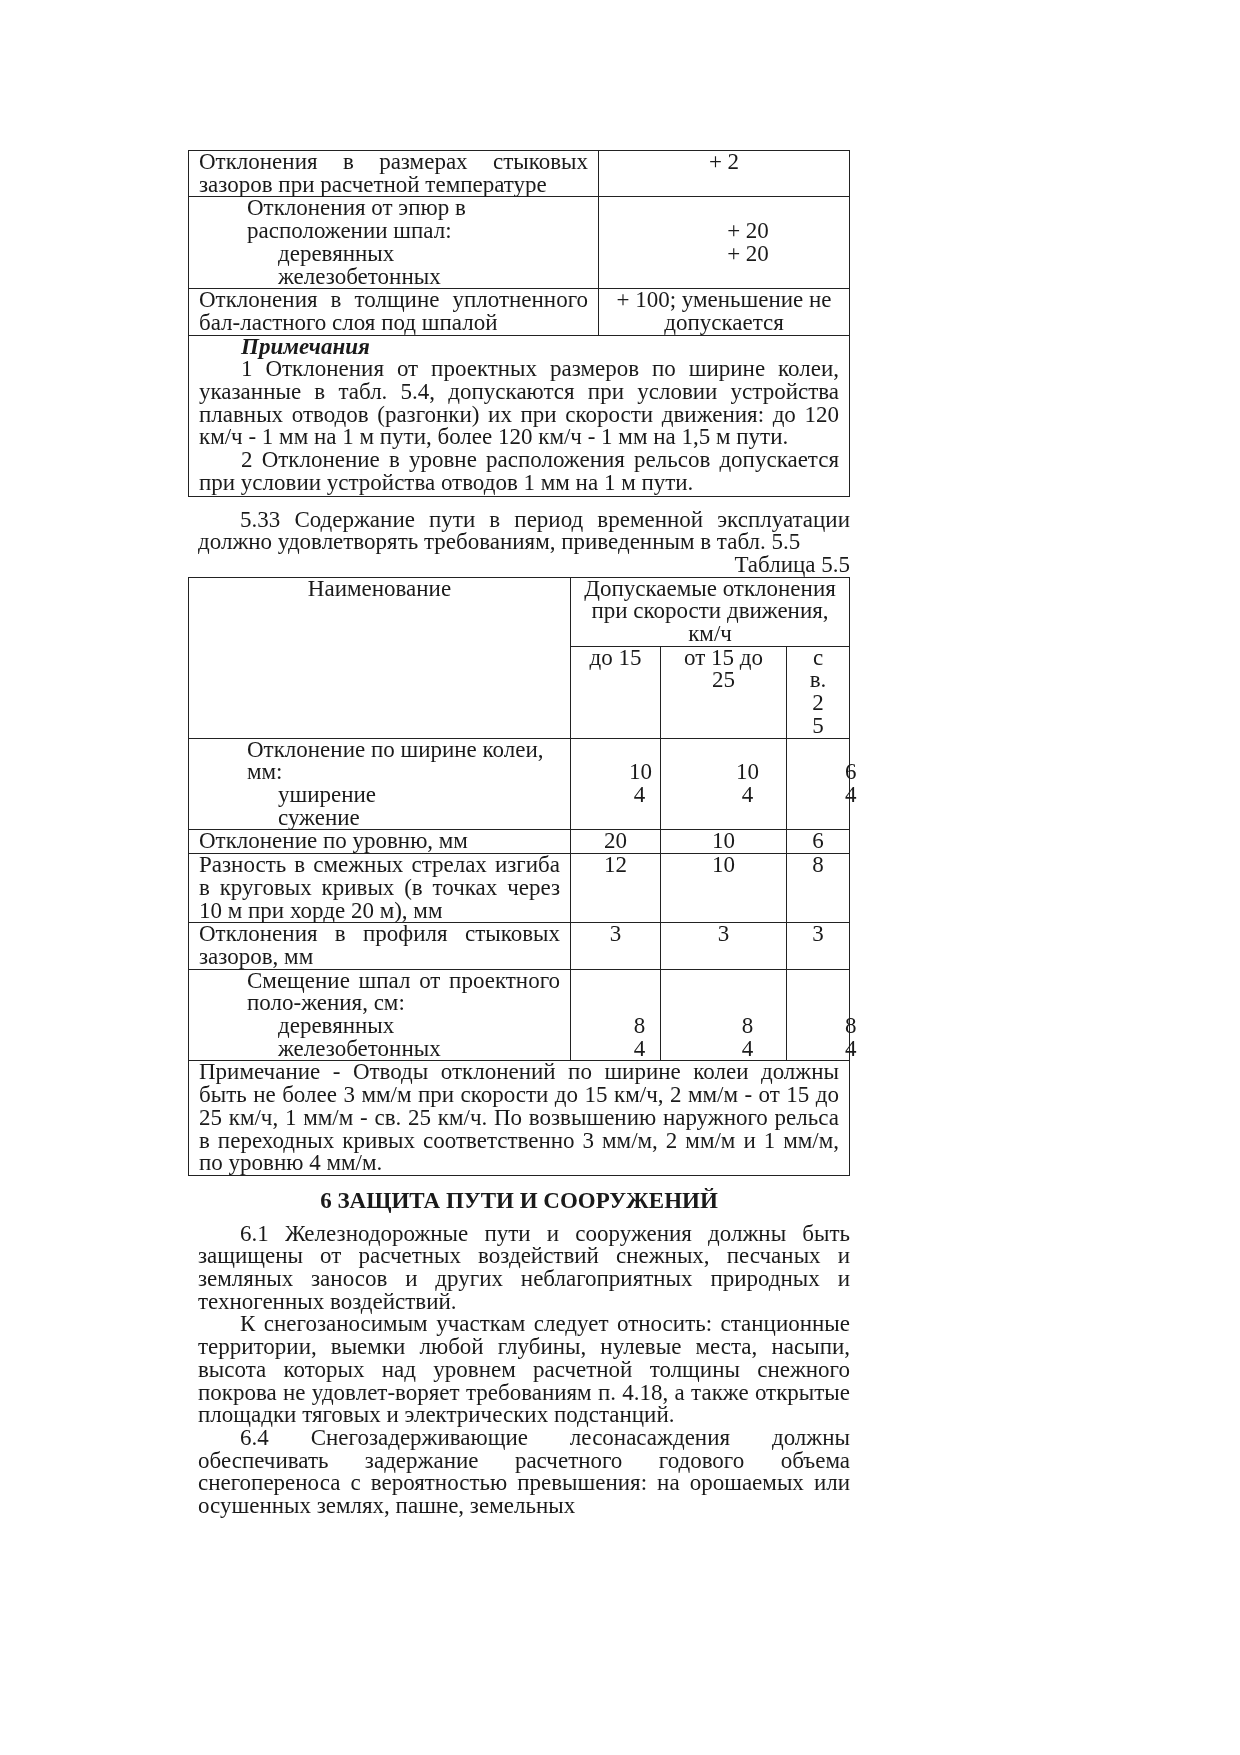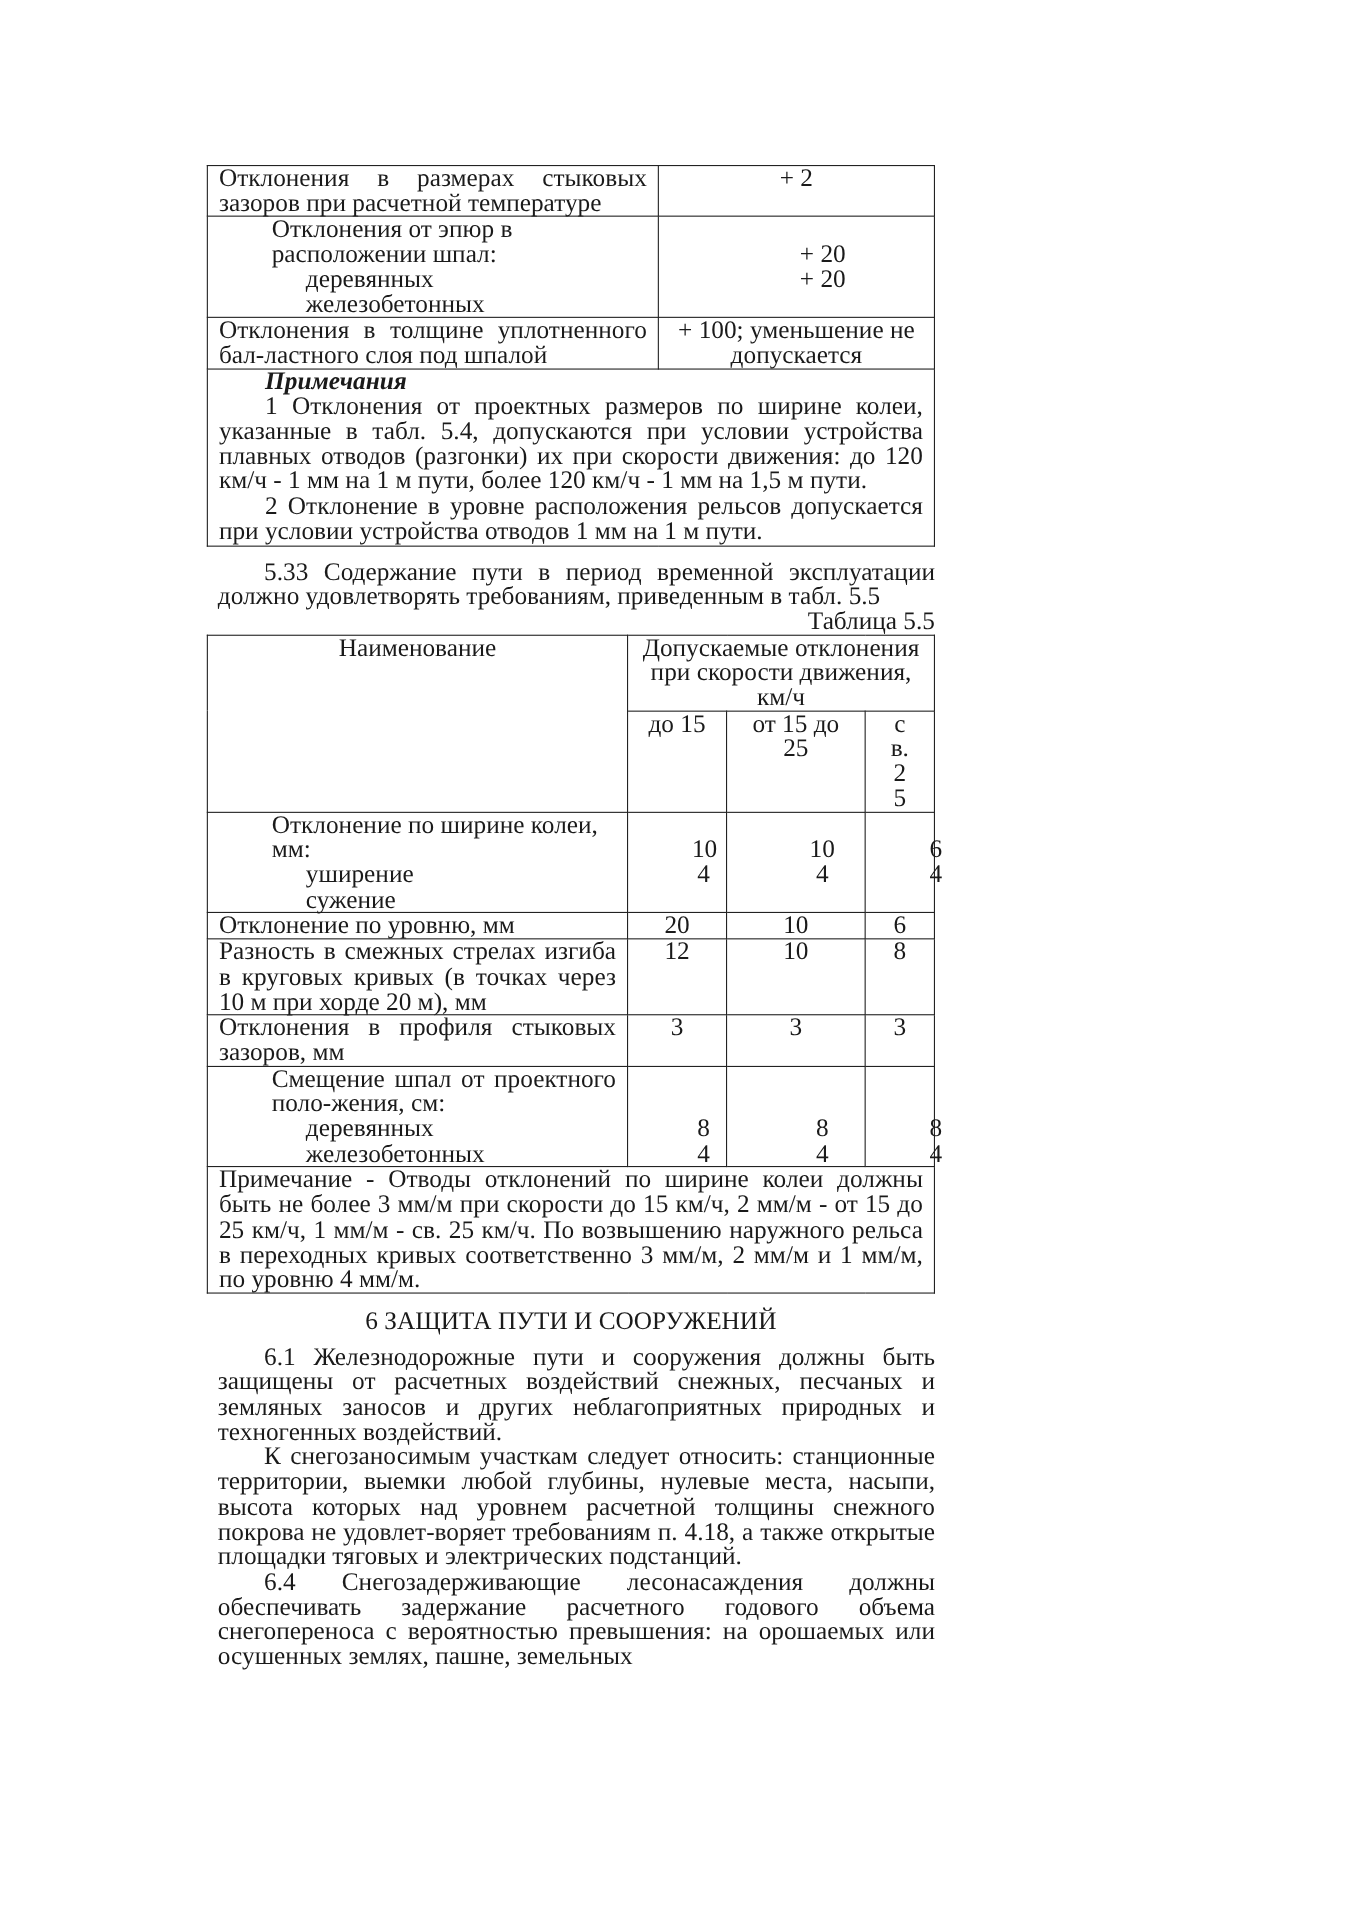--- a/index.html
+++ b/index.html
@@ -6,21 +6,21 @@
   body { width: 1240px; height: 1755px; position: relative; overflow: hidden;
          font-family: "Liberation Serif", "DejaVu Serif", serif; color: #1a1a1a; }
   .page { position: absolute; left: 188px; top: 150px; width: 662px; font-size: 23px; line-height: 22.7px; }
   table { border-collapse: collapse; width: 100%; table-layout: fixed; }
   td { border: 1.6px solid #222; vertical-align: top; padding: 0 10px 0 10px; }
   .just { text-align: justify; }
   .ctr { text-align: center; }
   .ind { padding-left: 31px; }
   .para { text-indent: 42px; text-align: justify; margin: 0; }
   .tcap { text-align: right; margin: 0; }
-  .h6 { text-align: center; font-weight: normal; margin: 14px 0 10px 0; }
+  .h6 { text-align: center; font-weight: bold; margin: 14px 0 10px 0; }
   .bi { font-weight: bold; font-style: italic; }
   .line { display: block; margin-left: 48px; }
 </style>
 </head>
 <body>
 
 <div class="page">
 
   <table>
     <colgroup>

